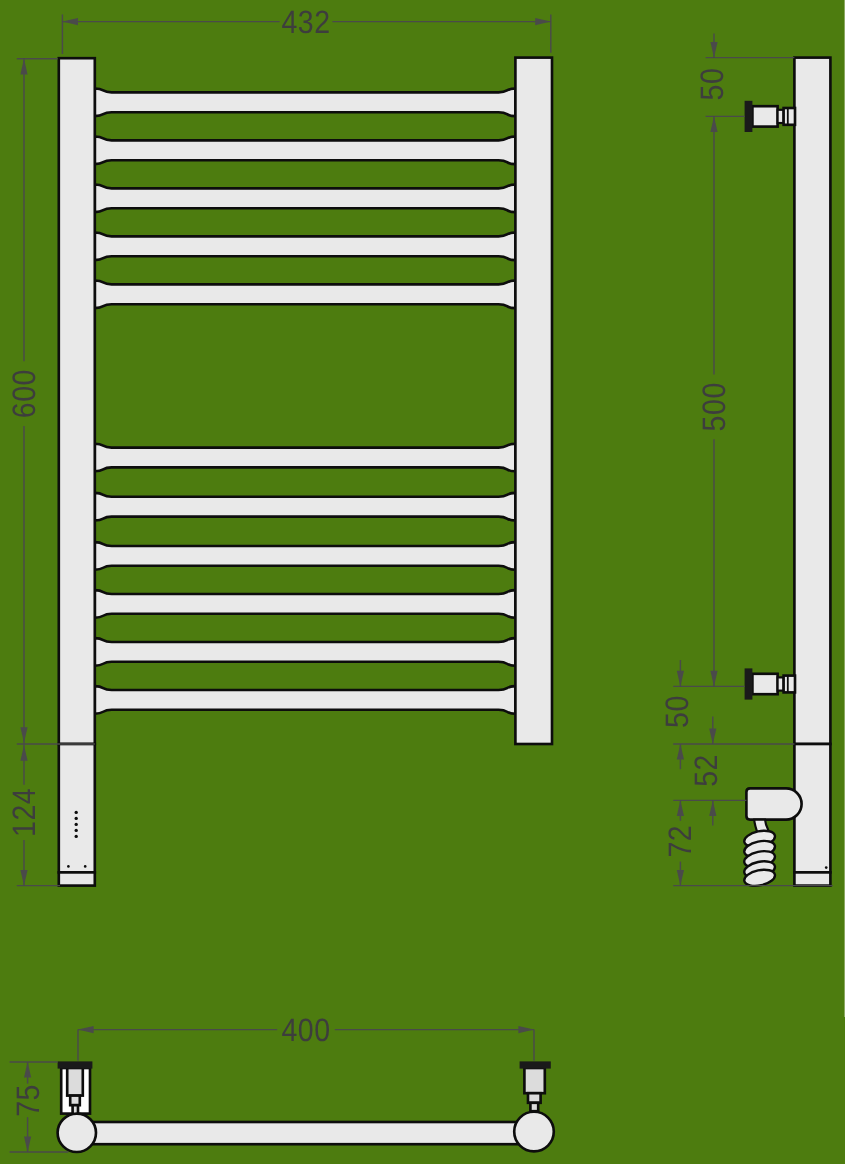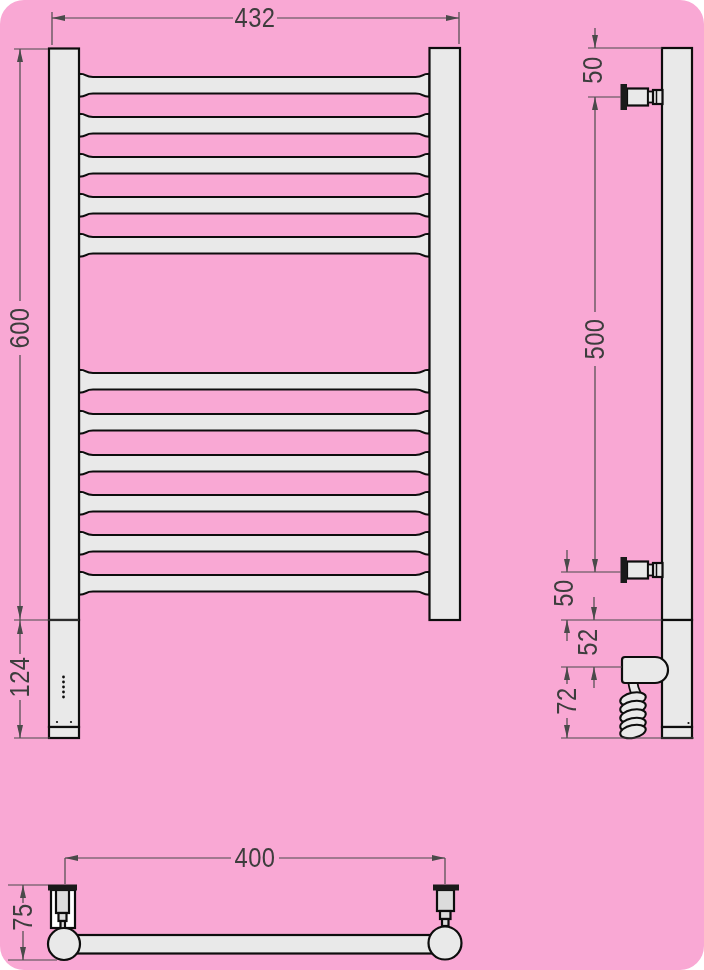--- a/index.html
+++ b/index.html
@@ -7,22 +7,21 @@
     padding: 0;
     background: #ffffff;
     width: 704px;
     height: 970px;
     overflow: hidden;
   }
   .page {
     position: relative;
     width: 704px;
     height: 970px;
-    background: #f9a8d4;
-    border-radius: 24px;
+    background: #4d7c0f;
   }
   svg { display: block; }
   .dim-label {
     font-family: "Liberation Sans", sans-serif;
     font-size: 27px;
     font-weight: 400;
     fill: #3d3d3d;
     text-anchor: middle;
     letter-spacing: 0.5px;
   }

